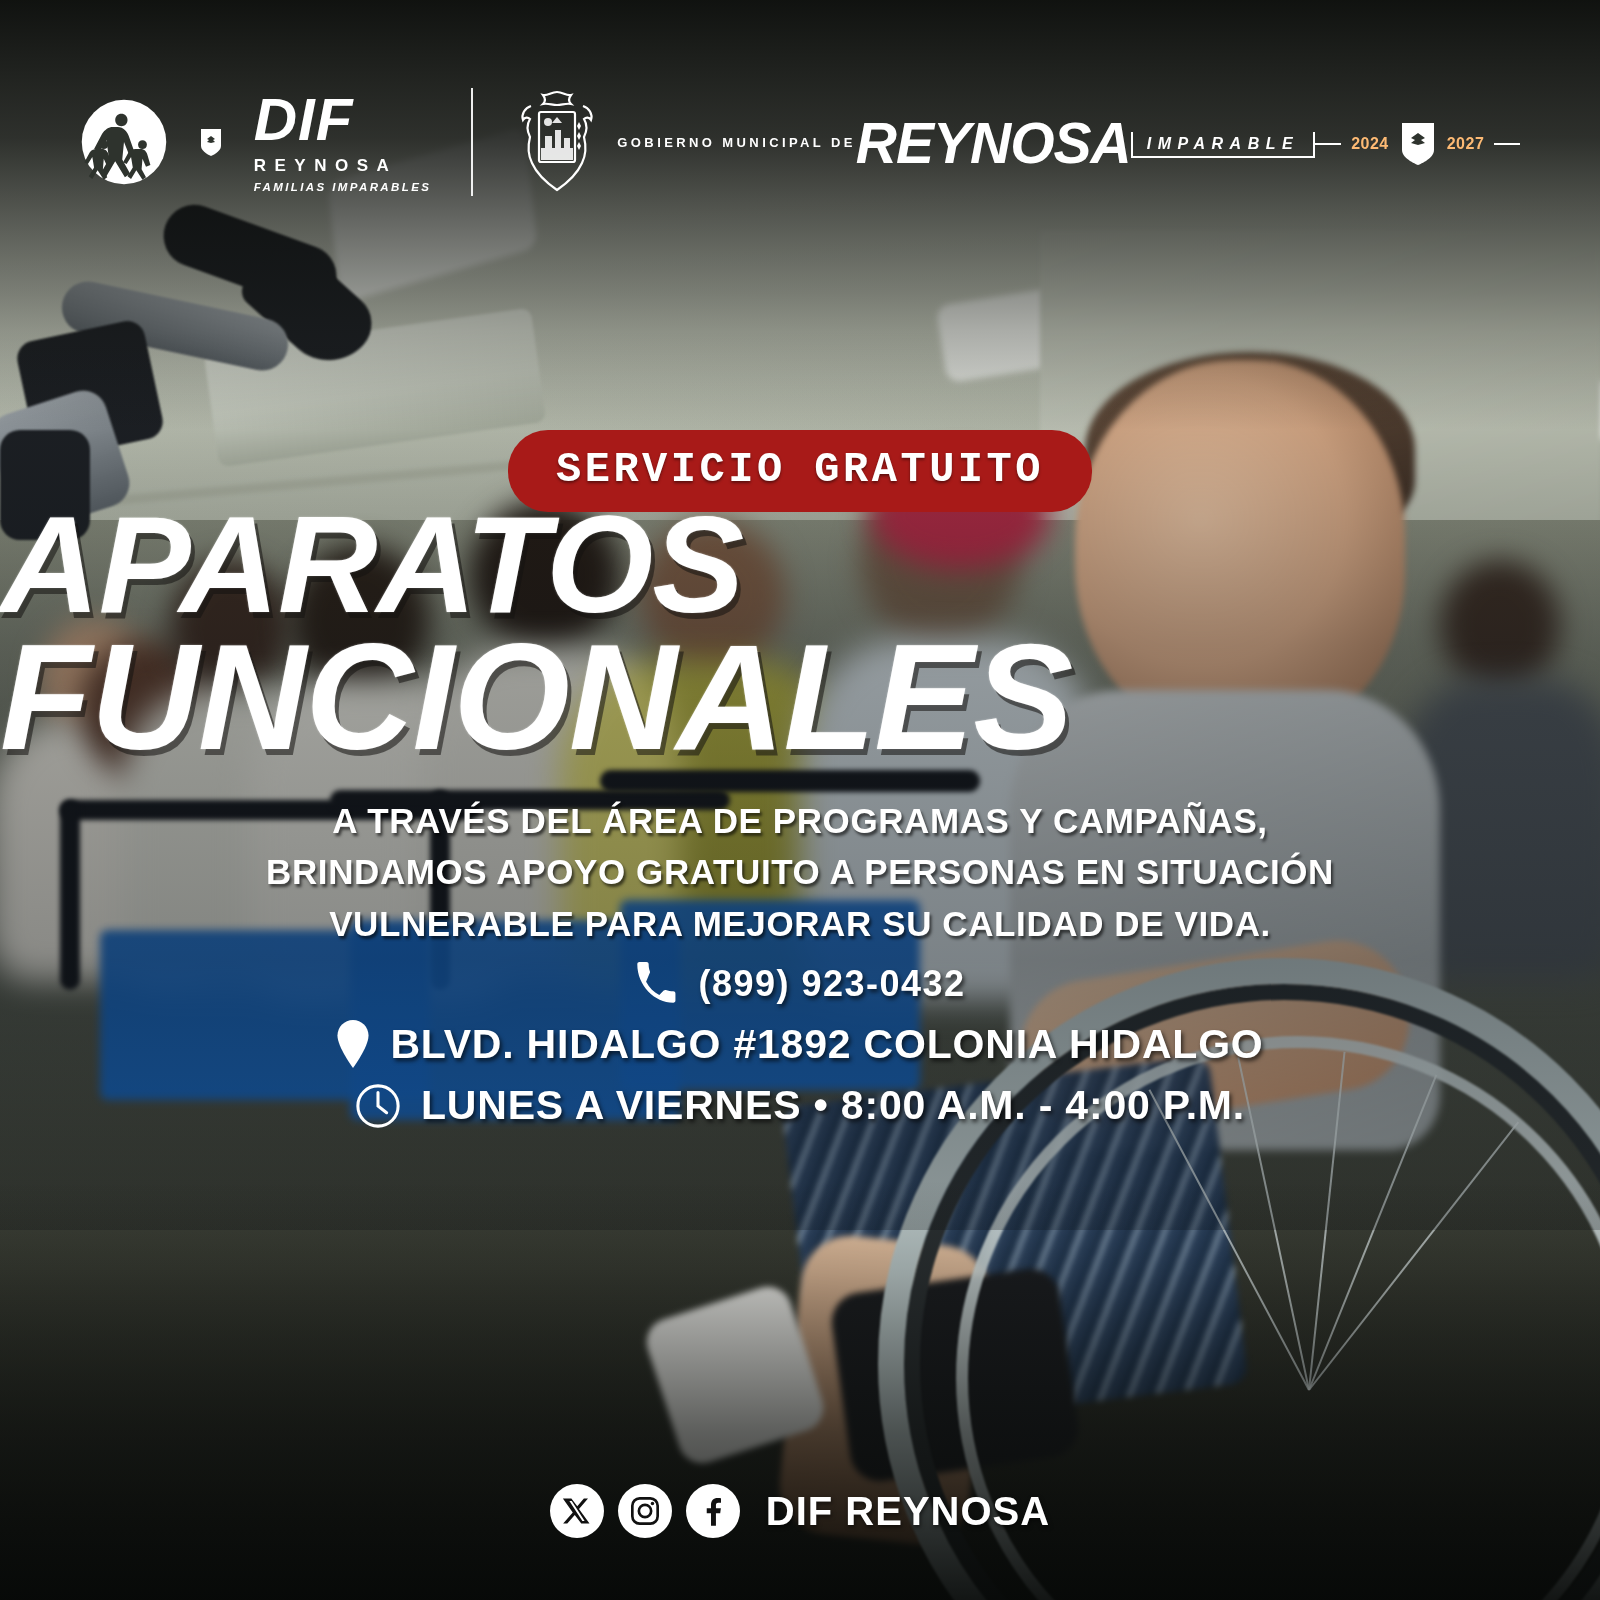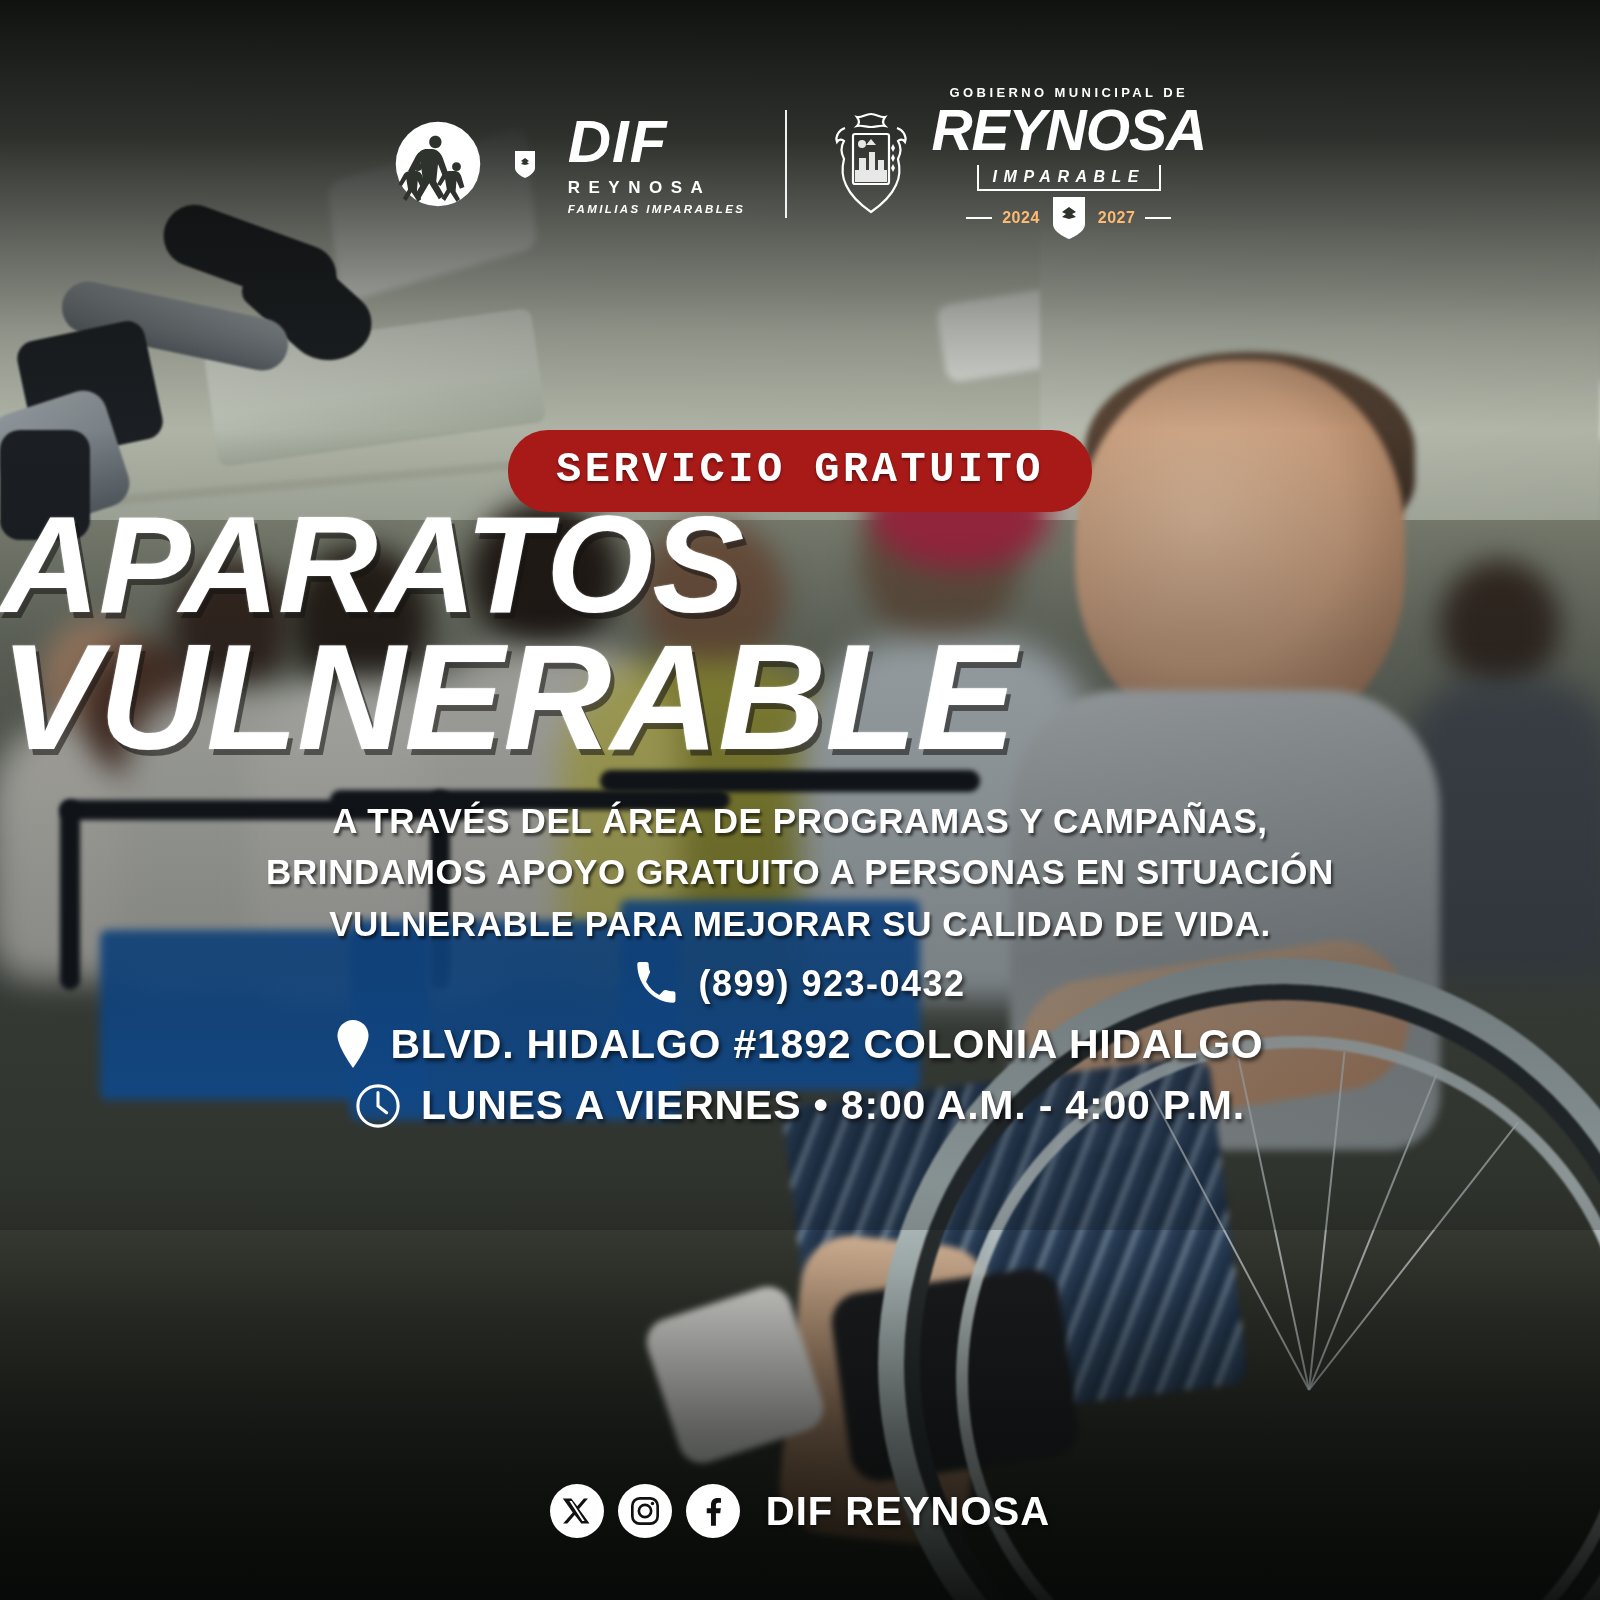--- a/index.html
+++ b/index.html
@@ -83,21 +83,21 @@
   .dif-lock{display:flex;align-items:center;gap:31px;}
   .dif-mark{width:88px;height:88px;}
   .dif-shield{width:24px;height:30px;}
   .dif-text{display:flex;flex-direction:column;align-items:flex-start;line-height:1;}
   .dif-word{font-size:60px;font-weight:900;font-style:italic;color:#fff;letter-spacing:1px;}
   .dif-sub{font-size:17px;font-weight:700;color:#fff;letter-spacing:8.5px;margin-top:7px;}
   .dif-sub2{font-size:11.5px;font-weight:700;font-style:italic;color:#fff;letter-spacing:2.4px;margin-top:8px;}
   .hdr-div{width:2px;height:108px;background:#fff;opacity:.92;}
   .rey-lock{display:flex;align-items:center;gap:16px;}
   .rey-shield{width:88px;height:112px;}
-  .rey-text{display:flex;flex-direction:column;align-items:center;line-height:1;}
+  .rey-text{display:flex;flex-direction:row;align-items:center;line-height:1;}
   .rey-top{font-size:13px;font-weight:700;color:#fff;letter-spacing:3.4px;}
   .rey-word{font-size:57px;font-weight:900;font-style:italic;color:#fff;letter-spacing:-1px;margin-top:3px;}
   .rey-imp{position:relative;margin-top:6px;padding:4px 14px;border:2px solid #fff;border-top:none;}
   .rey-imp span{font-size:16px;font-weight:600;font-style:italic;color:#fff;letter-spacing:6.5px;}
   .rey-years{display:flex;align-items:center;gap:10px;margin-top:4px;}
   .rey-years i{display:block;width:26px;height:2px;background:#fff;}
   .rey-years b{font-size:16px;font-weight:700;color:#fdba74;letter-spacing:.5px;}
   .rey-eagle{width:38px;height:46px;}
 
   
@@ -278,21 +278,21 @@
         </div>
       </div>
     </div>
 
     <div class="badge">
       <span>SERVICIO GRATUITO</span>
     </div>
 
     <div class="headline">
       <div>APARATOS</div>
-      <div class="hl2">VULNERABLE</div>
+      <div class="hl2">FUNCIONALES</div>
     </div>
 
     <div class="para">
       <p>A TRAVÉS DEL ÁREA DE PROGRAMAS Y CAMPAÑAS,</p>
       <p>BRINDAMOS APOYO GRATUITO A PERSONAS EN SITUACIÓN</p>
       <p>VULNERABLE PARA MEJORAR SU CALIDAD DE VIDA.</p>
     </div>
 
     <div class="contact">
 

